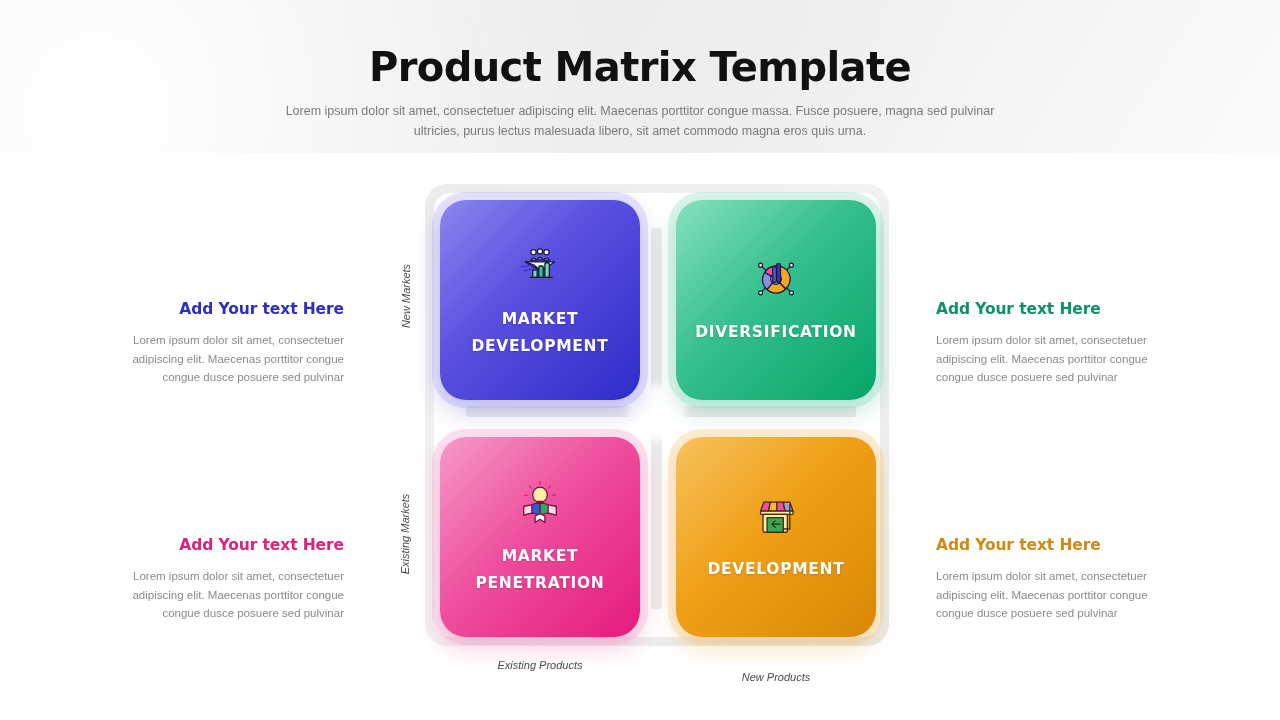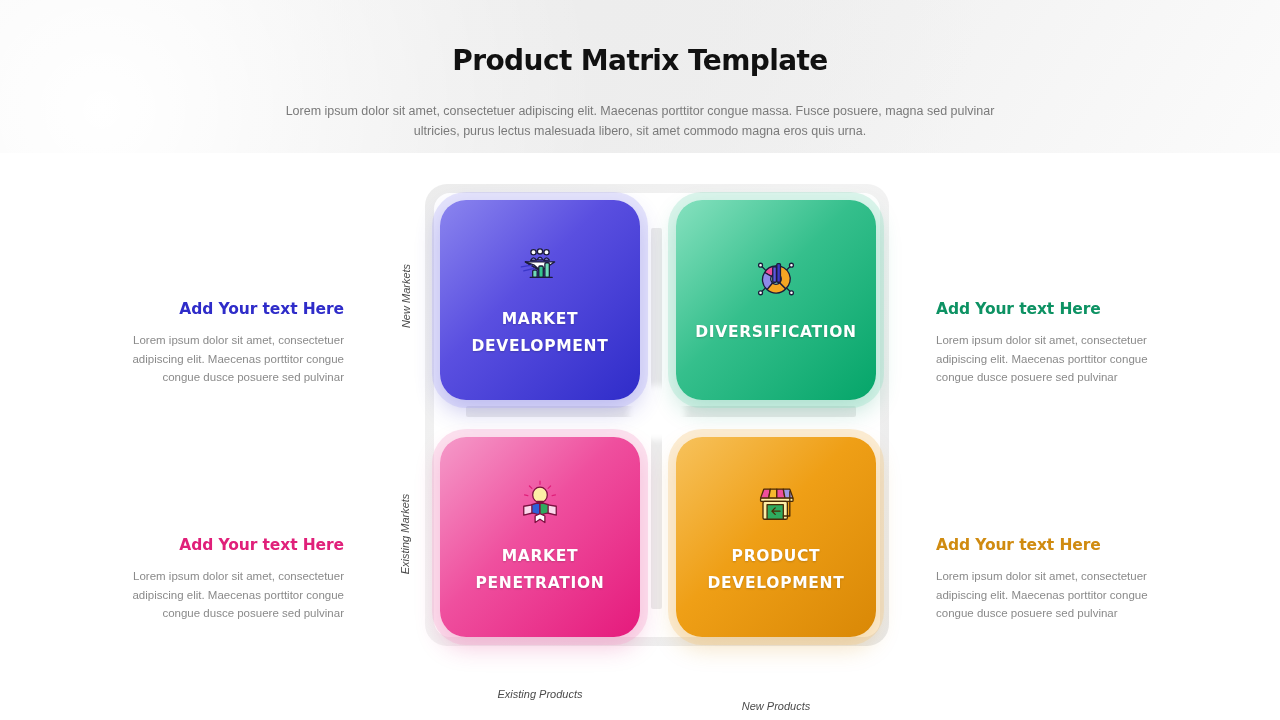--- a/index.html
+++ b/index.html
@@ -23,21 +23,21 @@
     background:
       radial-gradient(circle at 8% 72%, #ffffff 0%, rgba(255,255,255,0) 42%),
       radial-gradient(circle at 46% 0%, #ededed 0%, rgba(237,237,237,0) 55%),
       linear-gradient(122deg, #f4f4f4 0%, #ececec 38%, #f2f2f2 66%, #fbfbfb 100%);
   }
   #slide-title {
     position: absolute;
     left: 0; top: 44px;
     width: 1280px;
     text-align: center;
-    font-size: 28px;
+    font-size: 40px;
     font-weight: 900;
     letter-spacing: -0.6px;
     color: #111111;
     font-family: "DejaVu Sans", sans-serif;
     white-space: nowrap;
   }
   #slide-subtitle {
     position: absolute;
     left: 272px; top: 101px;
     width: 736px;
@@ -166,21 +166,21 @@
     font-style: italic;
     color: #4a4a4a;
     transform: rotate(-90deg);
     white-space: nowrap;
     font-family: "Liberation Sans", sans-serif;
   }
   #axis-new-markets { left: 356px; top: 290px; width: 100px; text-align: center; }
   #axis-existing-markets { left: 350px; top: 528px; width: 110px; text-align: center; }
   .axis-label-h {
     position: absolute;
-    top: 688px;
+    top: 659px;
     font-size: 11px;
     font-style: italic;
     color: #4a4a4a;
     white-space: nowrap;
     text-align: center;
     width: 200px;
   }
   #axis-existing-products { left: 440px; }
   #axis-new-products { left: 676px; margin-top: 12px; }
 </style>
@@ -280,21 +280,20 @@
         <path d="M43 26 L41 15 L49 15 L53 26 Z" fill="#9d9ae6"></path>
         <rect x="13" y="26" width="40" height="4" rx="1.2" fill="#fdeea6"></rect>
         <rect x="16" y="30" width="30" height="22" rx="2" fill="#fdeea6"></rect>
         <path d="M21 34 L41 34 L41 52 L21 52 Z" fill="#2faa5e"></path>
         <path d="M49 18 L49 48 L41 48" fill="none"></path>
         <path d="M37 42 L27 42 M31 38 L27 42 L31 46" fill="none"></path>
       </g>
     </svg>
   </span>
   <div class="card-label">
-    <div>PRODUCT</div>
     <div>DEVELOPMENT</div>
   </div>
 </div>
 
 <div class="side-block align-right" id="block-market-development">
   <div class="side-heading">Add Your text Here</div>
   <div class="side-body">Lorem ipsum dolor sit amet, consectetuer adipiscing elit. Maecenas porttitor congue congue dusce posuere sed pulvinar</div>
 </div>
 
 <div class="side-block align-left" id="block-diversification">

